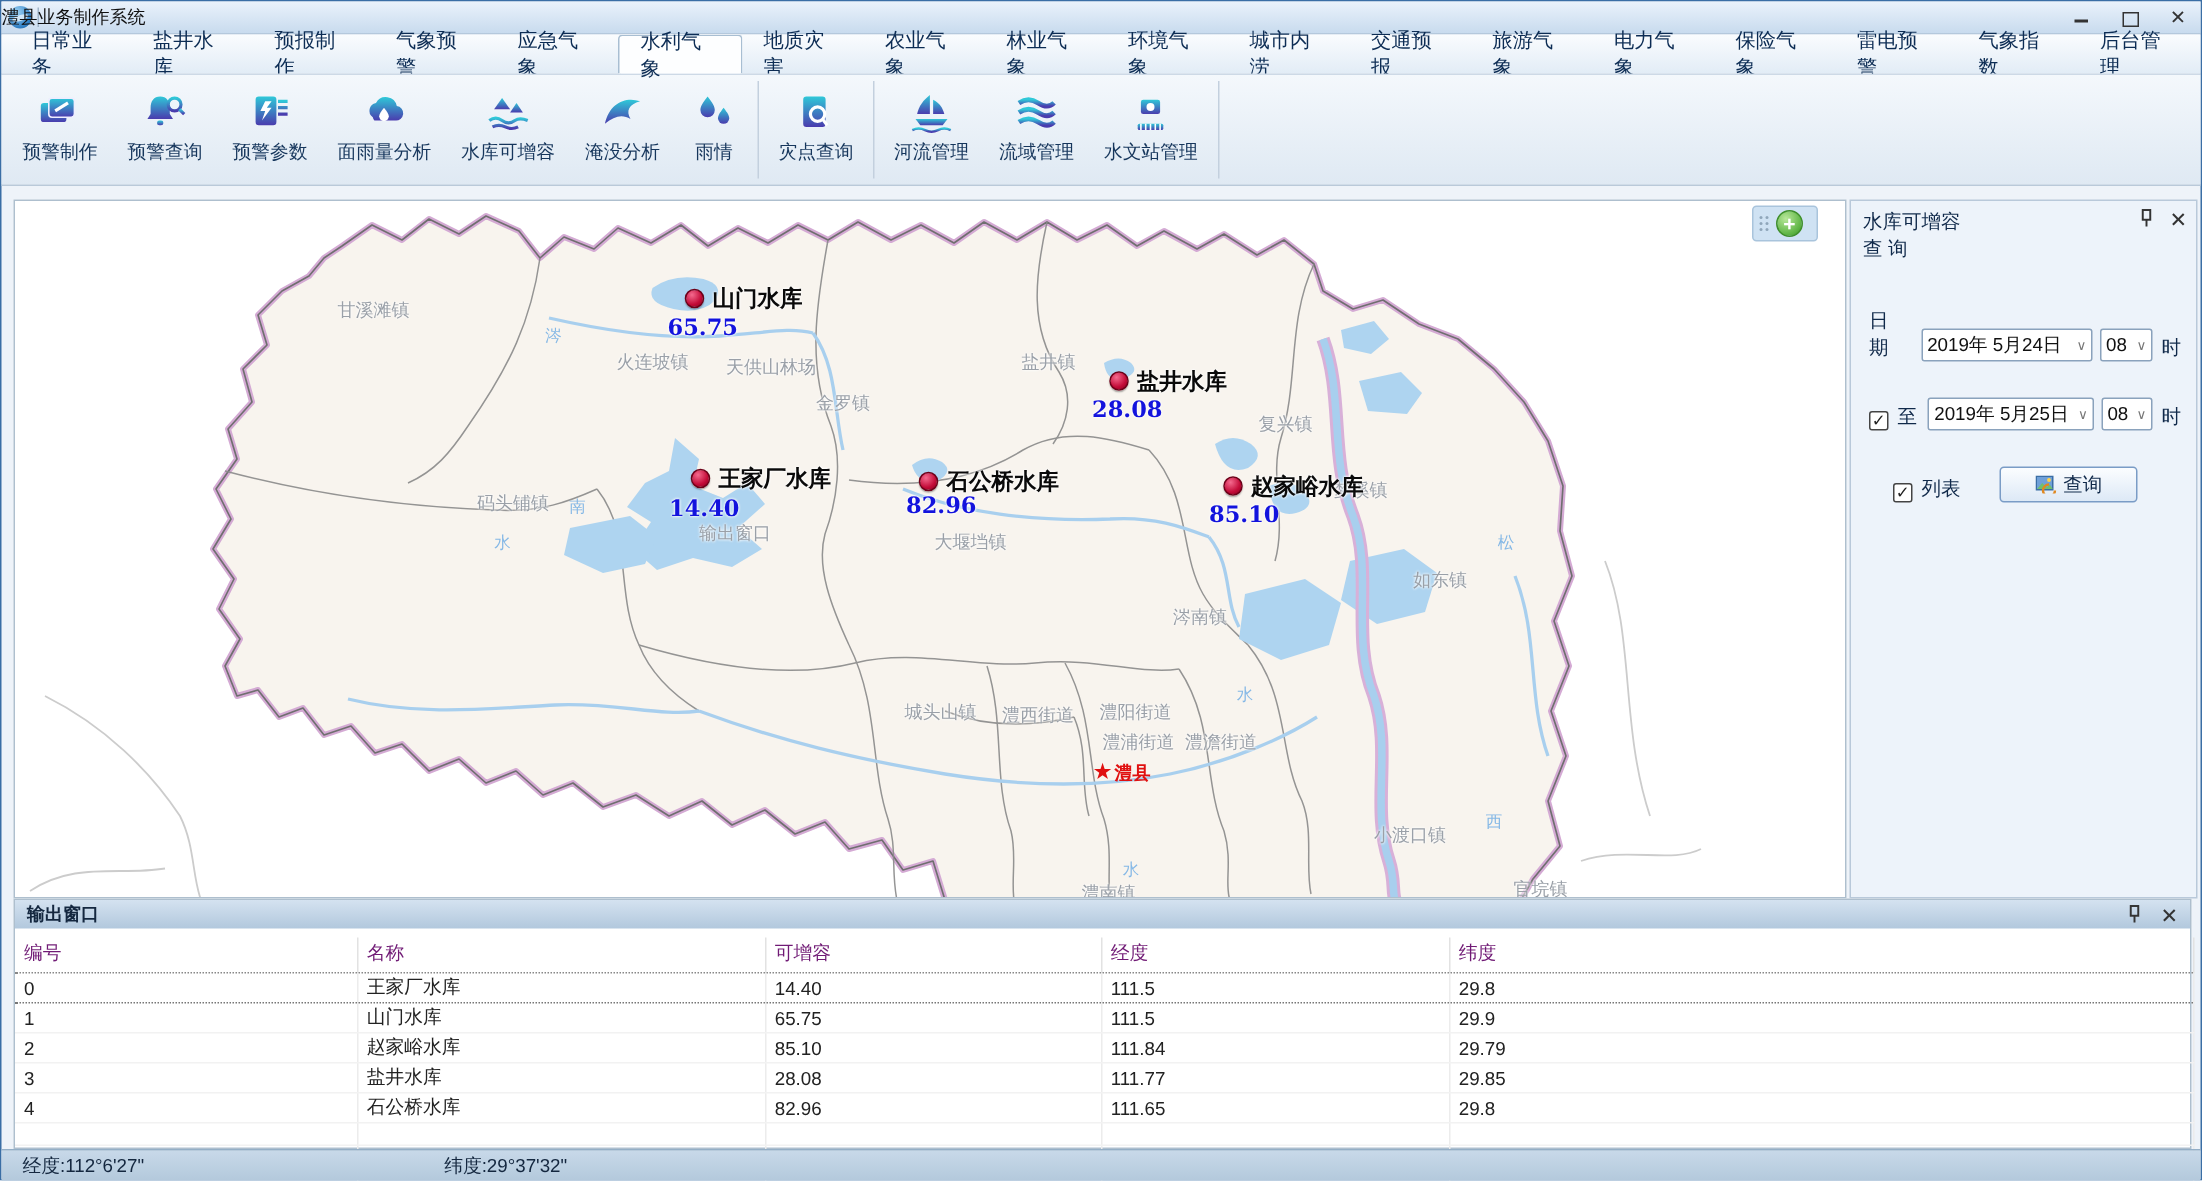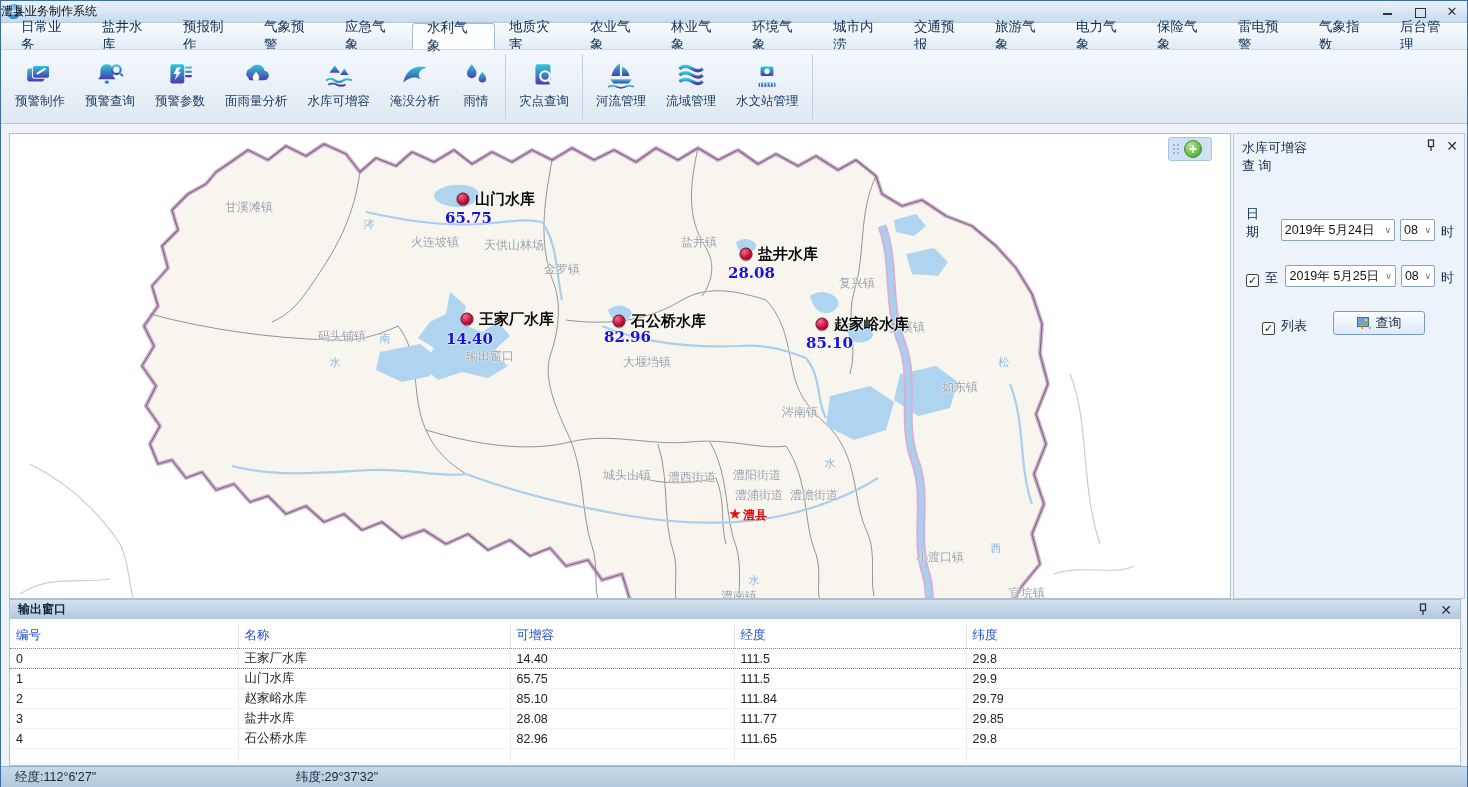--- a/index.html
+++ b/index.html
@@ -100,21 +100,21 @@
   
   .outwin { position:absolute; left:8px; top:598px; width:1452px; height:167px;
     background:#fff; border:1px solid #aebfce; }
   .outwin-head { height:19px; background:linear-gradient(#d4e2f0,#b2c8dd);
     display:flex; align-items:center; padding:0 8px; font-size:12px; font-weight:bold; color:#14273f;
     position:relative; }
   .outwin-icons { position:absolute; right:8px; display:flex; gap:12px; align-items:center; }
   table.out { border-collapse:collapse; table-layout:fixed; width:1452px; margin-top:6px; }
   table.out col.c0{width:228px;} table.out col.c1{width:272px;} table.out col.c2{width:224px;}
   table.out col.c3{width:232px;} table.out col.c4{width:496px;}
-  table.out th { text-align:left; font-weight:normal; font-size:12.5px; color:#1d4ed8;
+  table.out th { text-align:left; font-weight:normal; font-size:12.5px; color:#701a75;
     padding:2px 6px 4px; border-right:1px solid #e2e2e2; border-bottom:1px dotted #888; }
   table.out td { font-size:12.5px; color:#222; padding:1px 6px; height:15px;
     border-right:1px solid #ececec; border-bottom:1px solid #f2f2f2; white-space:nowrap; overflow:hidden; }
   tr.focused td { border-top:1px dotted #777; border-bottom:1px dotted #777; }
 
   
   .statusbar { position:absolute; left:0; top:765px; width:100%; height:22px;
     background:linear-gradient(#c8d9e9,#b2c8db); border-top:1px solid #93aec6;
     display:flex; align-items:center; font-size:12.5px; color:#14273f; }
   .sb-lon { margin-left:14px; } .sb-lat { margin-left:200px; }

